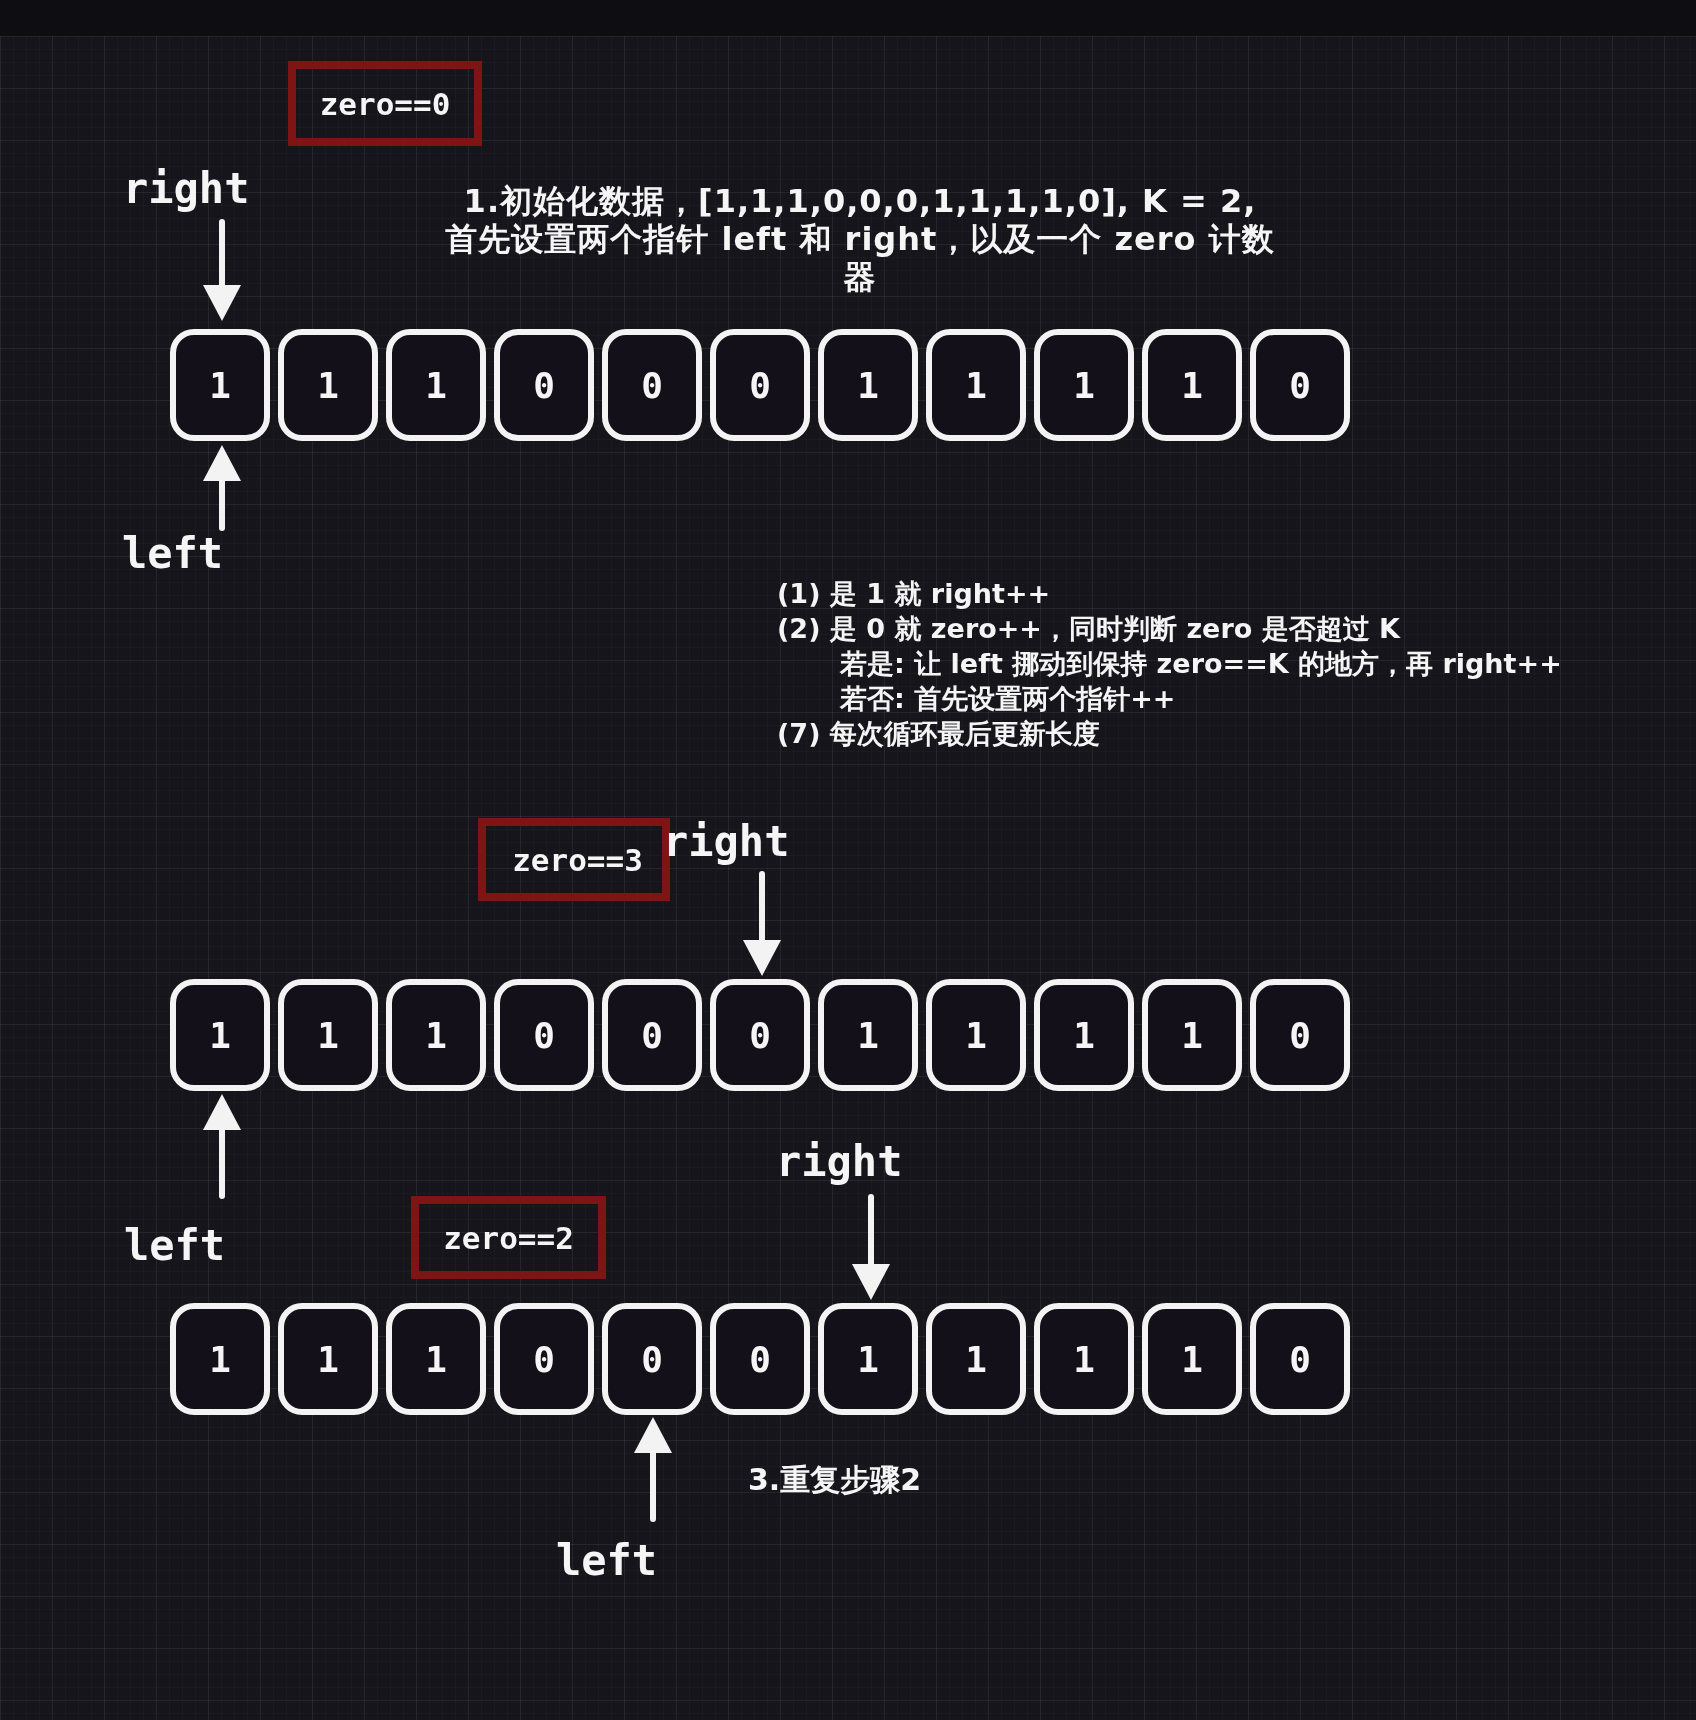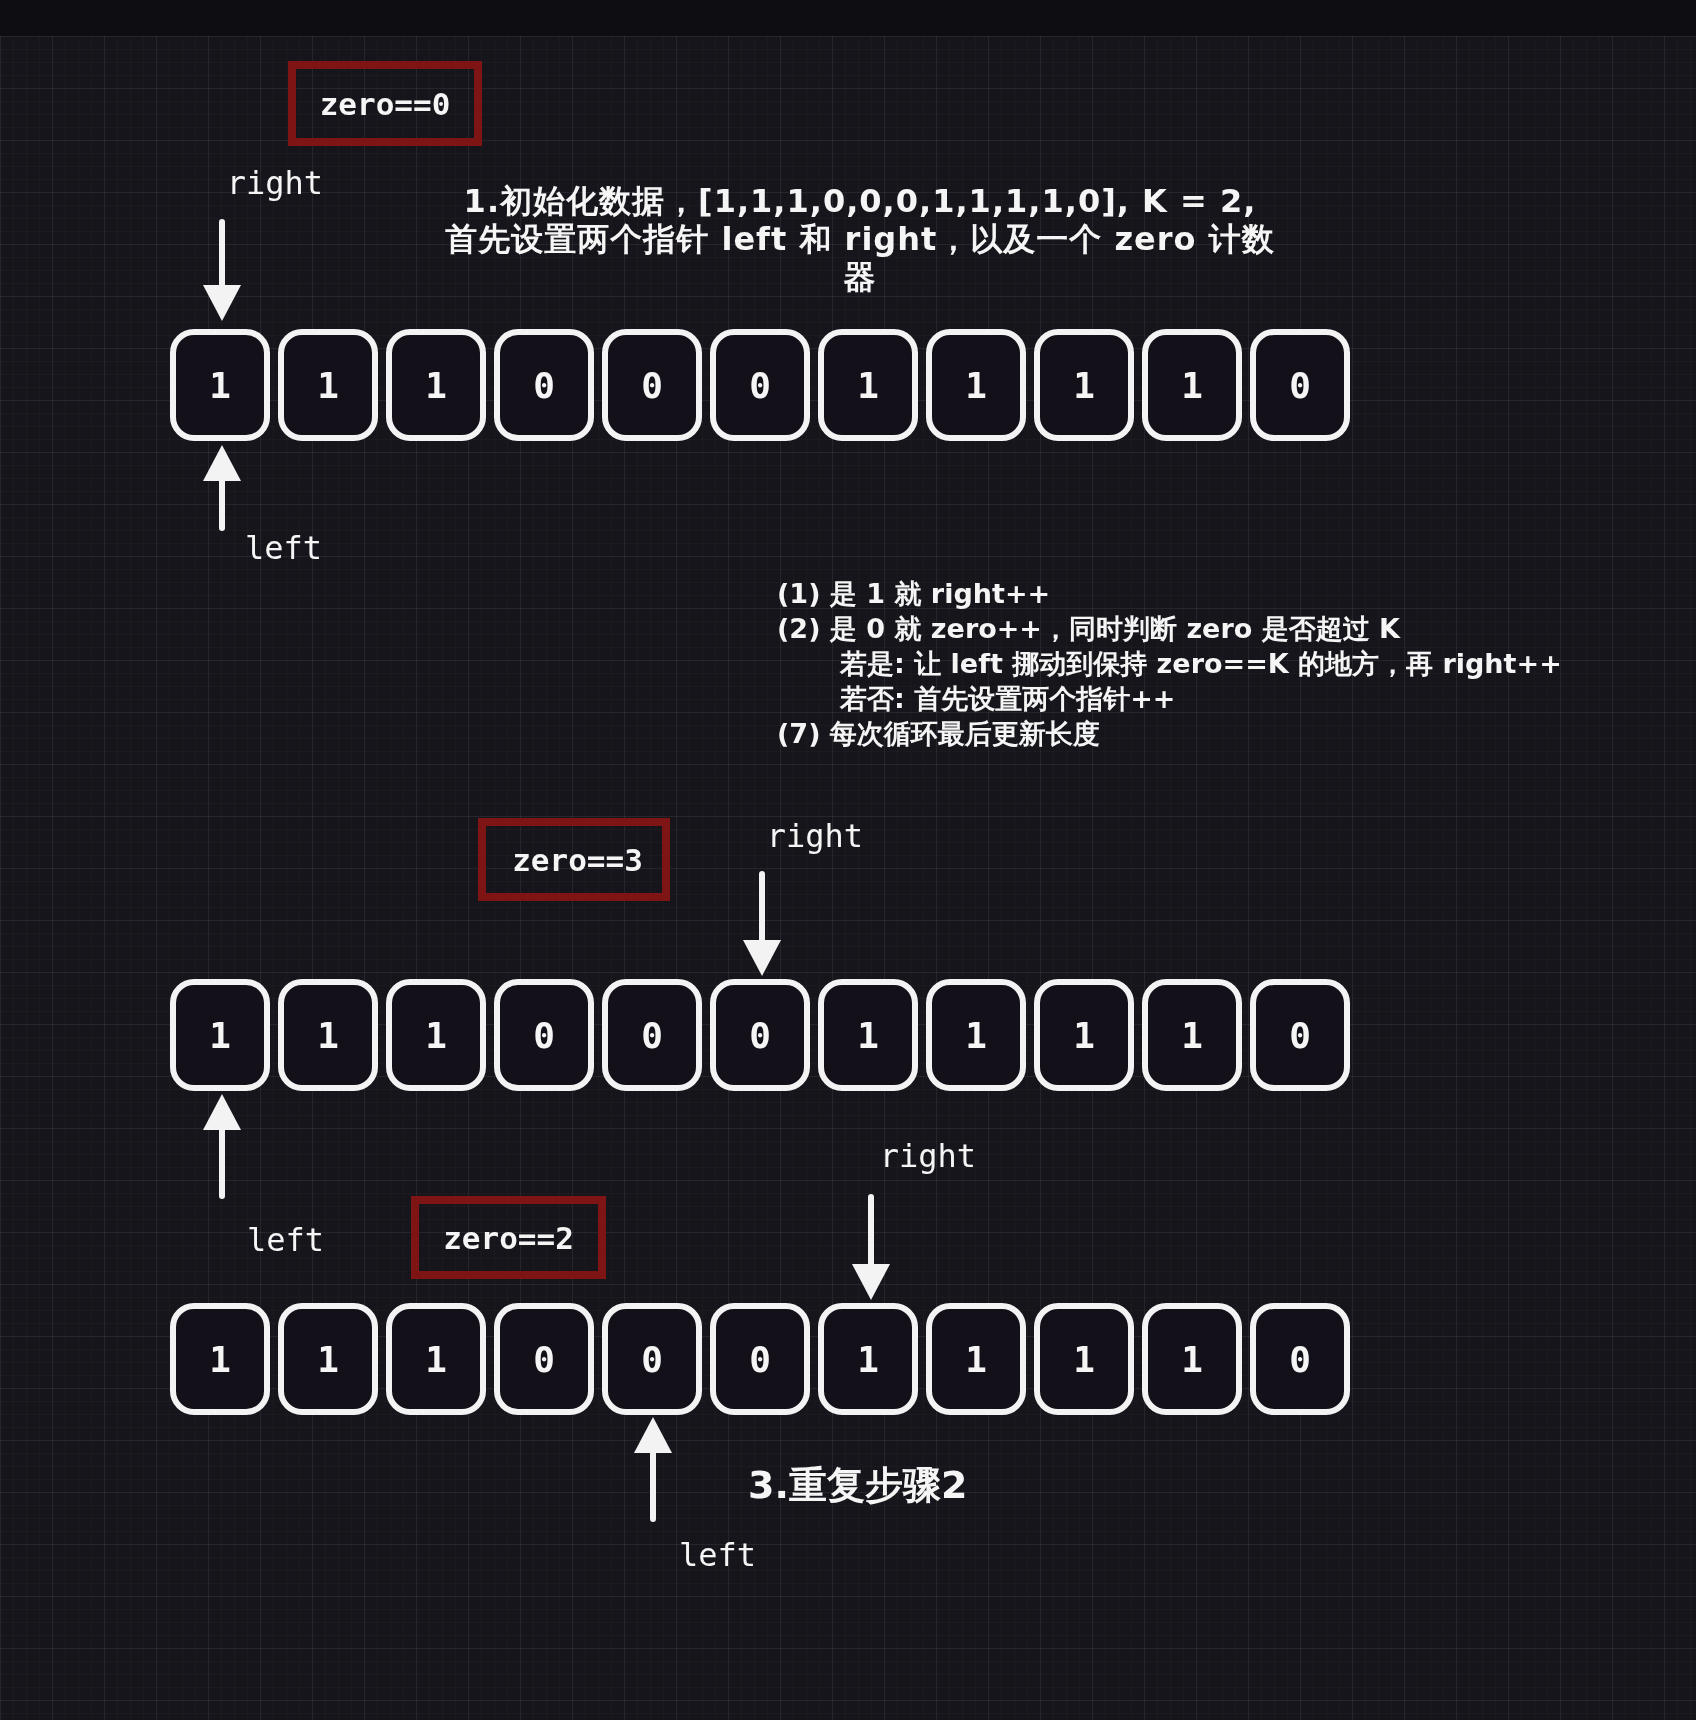--- a/index.html
+++ b/index.html
@@ -30,22 +30,22 @@
     position:absolute;border:8px solid var(--counter-border);
     display:flex;align-items:center;justify-content:center;
     font-family:"DejaVu Sans Mono", monospace;font-weight:bold;font-size:31px;
     color:var(--ink);box-sizing:border-box;
   }
   .z0{left:288px;top:25px;width:194px;height:85px;}
   .z3{left:478px;top:782px;width:192px;height:83px;padding-left:7px;}
   .z2{left:411px;top:1160px;width:195px;height:83px;}
   
   .plabel{
-    position:absolute;width:200px;text-align:right;
-    font-family:"DejaVu Sans Mono", monospace;font-weight:normal;font-size:32px;
+    position:absolute;width:200px;text-align:left;
+    font-family:"DejaVu Sans Mono", monospace;font-weight:bold;font-size:42px;
   }
   .lr1{left:123px;top:128px;}
   .ll1{left:122px;top:493px;}
   .lr2{left:663px;top:781px;}
   .ll2{left:124px;top:1185px;}
   .lr3{left:776px;top:1101px;}
   .ll3{left:556px;top:1500px;}
   
   .arrow{position:absolute;width:0;}
   .arrow .stem{position:absolute;left:-3px;width:6px;background:var(--cell-border);border-radius:3px;}
@@ -78,21 +78,21 @@
     font-weight:bold;font-size:32px;line-height:38px;letter-spacing:1px;
   }
   .step2{
     position:absolute;left:759px;top:540px;
     font-weight:bold;font-size:27px;line-height:35px;white-space:nowrap;
   }
   .step2 .ind1{padding-left:18px;}
   .step2 .ind2{padding-left:81px;}
   .step3{
     position:absolute;left:748px;top:1424px;
-    font-weight:bold;font-size:38px;white-space:nowrap;
+    font-weight:bold;font-size:30px;white-space:nowrap;
   }
 </style>
 </head>
 <body>
 
 <div id="canvas" style="--bg: #15151b; --cell-border: #f3f3f3; --cell-fill: #131019; --counter-border: #7e1414; --ink: #f5f5f5;">
 
   <div class="counter z0">
     <span>zero==0</span>
   </div>

